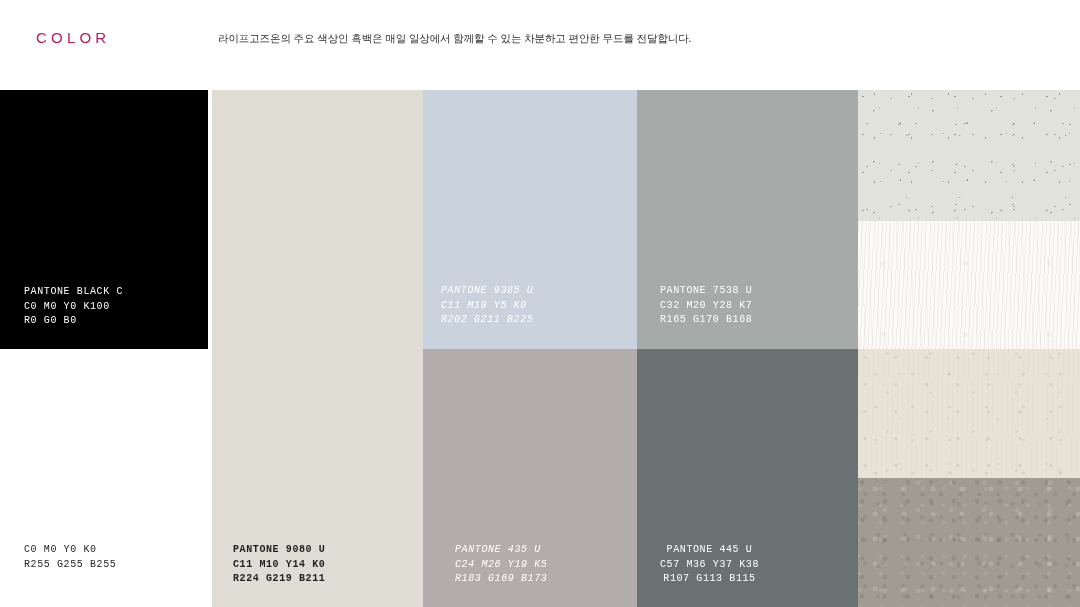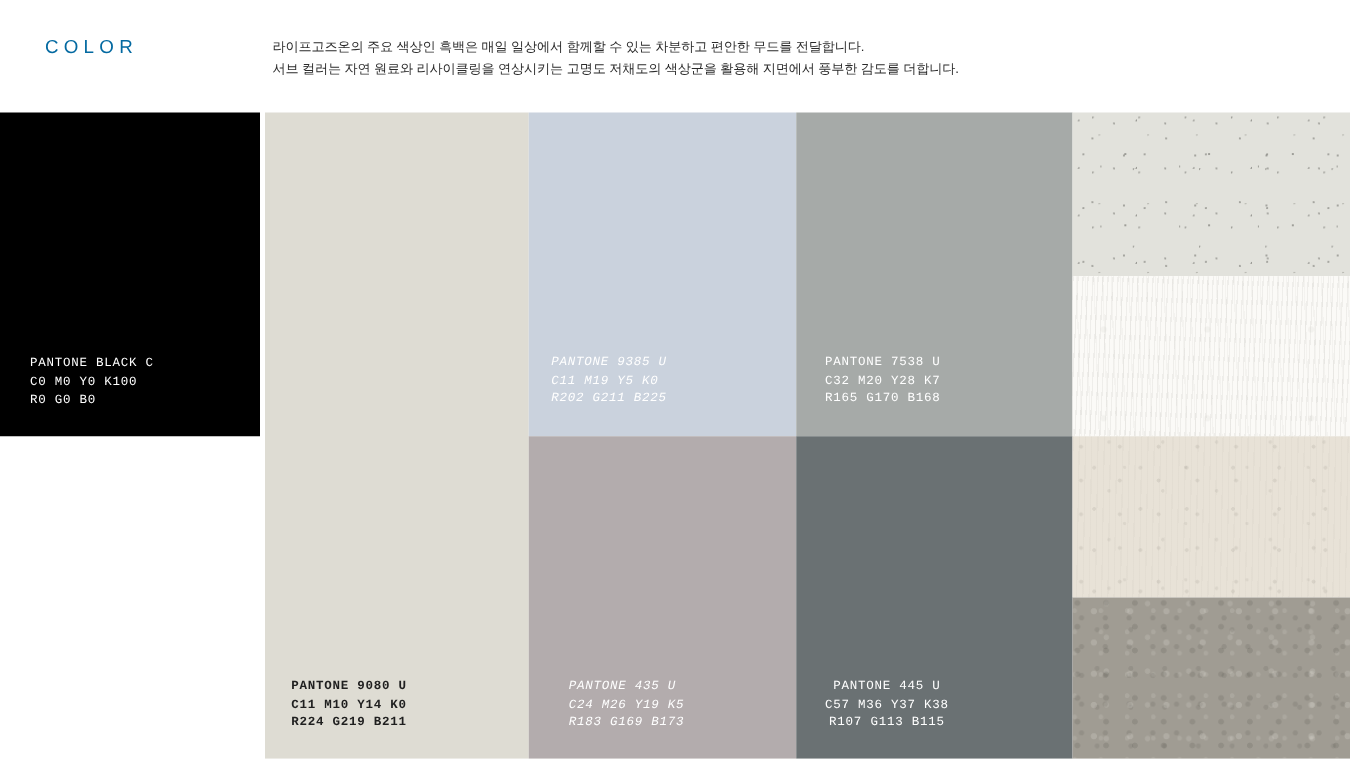--- a/index.html
+++ b/index.html
@@ -24,21 +24,21 @@
     height: 90px;
     background: #ffffff;
   }
   .page-title {
     position: absolute;
     left: 36px;
     top: 29px;
     font-family: "Liberation Sans", sans-serif;
     font-size: 15px;
     letter-spacing: 4.2px;
-    color: #0369a1;
+    color: #be185d;
     font-weight: 400;
     white-space: nowrap;
   }
   .intro {
     position: absolute;
     left: 218px;
     top: 30px;
     width: 620px;
   }
   .intro-line {
@@ -157,34 +157,39 @@
   .cap-dark  { color: #1f1f1f; }
 </style>
 </head>
 <body>
 
 <div class="header">
   <div class="page-title">COLOR</div>
 
   <div class="intro">
     <div class="intro-line">라이프고즈온의 주요 색상인 흑백은 매일 일상에서 함께할 수 있는 차분하고 편안한 무드를 전달합니다.</div>
-    <div class="intro-line">서브 컬러는 자연 원료와 리사이클링을 연상시키는 고명도 저채도의 색상군을 활용해 지면에서 풍부한 감도를 더합니다.</div>
   </div>
 </div>
 
 <div class="board">
 
   <div class="col col-1">
     <div class="cell c1-top" style="background-color: rgb(0, 0, 0);">
       <div class="caption cap-light" style="left:24px; top:195px;">
         <span class="cap-line">PANTONE BLACK C</span>
         <span class="cap-line">C0 M0 Y0 K100</span>
         <span class="cap-line">R0 G0 B0</span>
       </div>
     </div>
+    <div class="cell c1-bottom" style="background-color: rgb(255, 255, 255);">
+      <div class="caption cap-dark" style="left:24px; top:194px;">
+        <span class="cap-line">C0 M0 Y0 K0</span>
+        <span class="cap-line">R255 G255 B255</span>
+      </div>
+    </div>
   </div>
 
   <div class="col col-2">
     <div class="cell c2-full" style="background-color: rgb(222, 220, 211);">
       <div class="caption cap-dark" style="left:21px; top:453px;font-weight:bold;">
         <span class="cap-line">PANTONE 9080 U</span>
         <span class="cap-line">C11 M10 Y14 K0</span>
         <span class="cap-line">R224 G219 B211</span>
       </div>
     </div>

